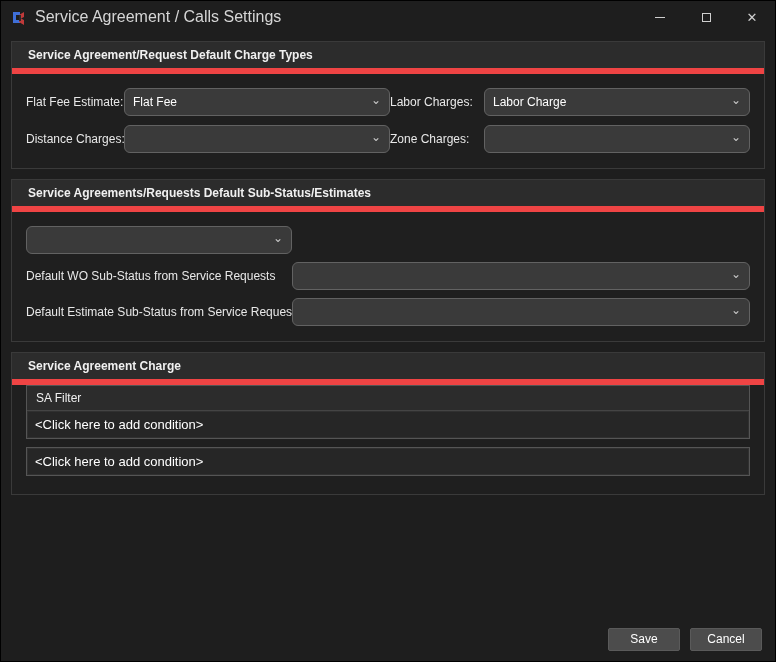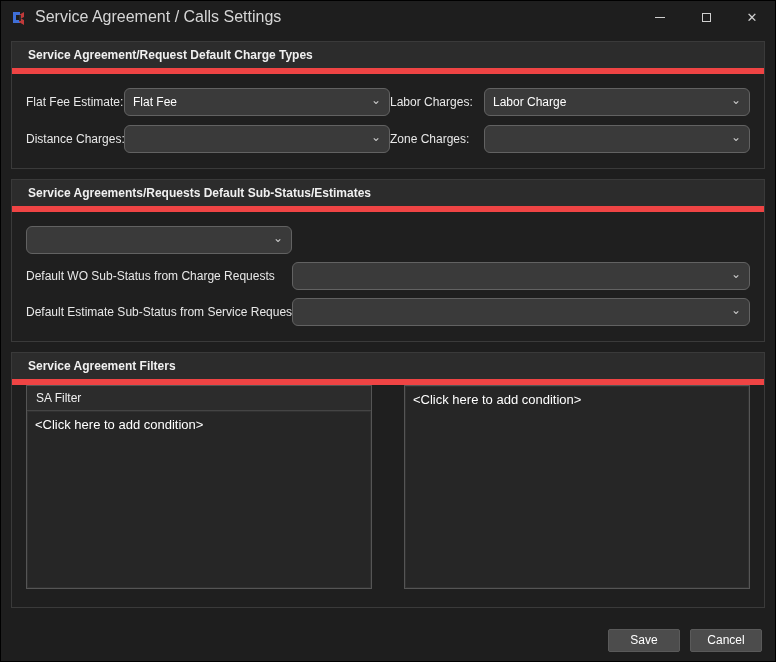--- a/index.html
+++ b/index.html
@@ -124,22 +124,23 @@
 
   
   .filters-desc {
     font-size: 12px;
     line-height: 1.55;
     color: #e8e8e8;
     padding: 12px 14px 12px 14px;
   }
   .filter-panels {
     display: flex;
-    gap: 32px;
+    gap: 8px;
     padding: 0 14px 18px 14px;
+    flex-direction: column;
   }
   .filter-panel {
     flex: 1 1 0;
     border: 1px solid #555555;
     background: #262626;
     height: 204px;
     display: flex;
     flex-direction: column;
     box-sizing: border-box;
   }
@@ -249,38 +250,38 @@
     <div class="section">
       <div class="section-header">Service Agreements/Requests Default Sub-Status/Estimates</div>
       <div class="section-body">
         <div class="substatus-row">
           <div class="dropdown">
             <span class="value"></span>
             <span class="chev">⌄</span>
           </div>
         </div>
         <div class="substatus-row">
-          <span class="field-label">Default WO Sub-Status from Charge Requests</span>
+          <span class="field-label">Default WO Sub-Status from Service Requests</span>
           <div class="dropdown">
             <span class="value"></span>
             <span class="chev">⌄</span>
           </div>
         </div>
         <div class="substatus-row">
           <span class="field-label">Default Estimate Sub-Status from Service Requests</span>
           <div class="dropdown">
             <span class="value"></span>
             <span class="chev">⌄</span>
           </div>
         </div>
       </div>
     </div>
 
     <div class="section">
-      <div class="section-header">Service Agreement Filters</div>
+      <div class="section-header">Service Agreement Charge</div>
       <div class="filter-panels">
         <div class="filter-panel">
           <div class="filter-panel-header">SA Filter</div>
           <div class="filter-panel-body">
             <span class="add-condition">&lt;Click here to add condition&gt;</span>
           </div>
         </div>
         <div class="filter-panel">
           <div class="filter-panel-body">
             <span class="add-condition">&lt;Click here to add condition&gt;</span>

